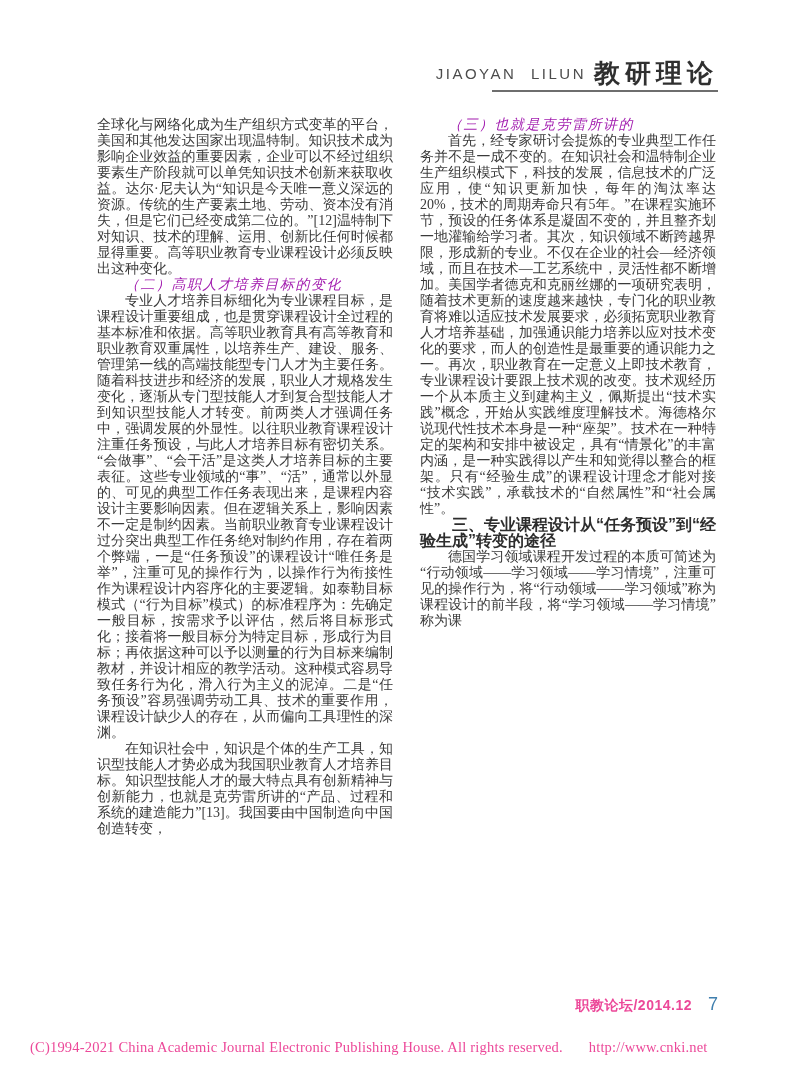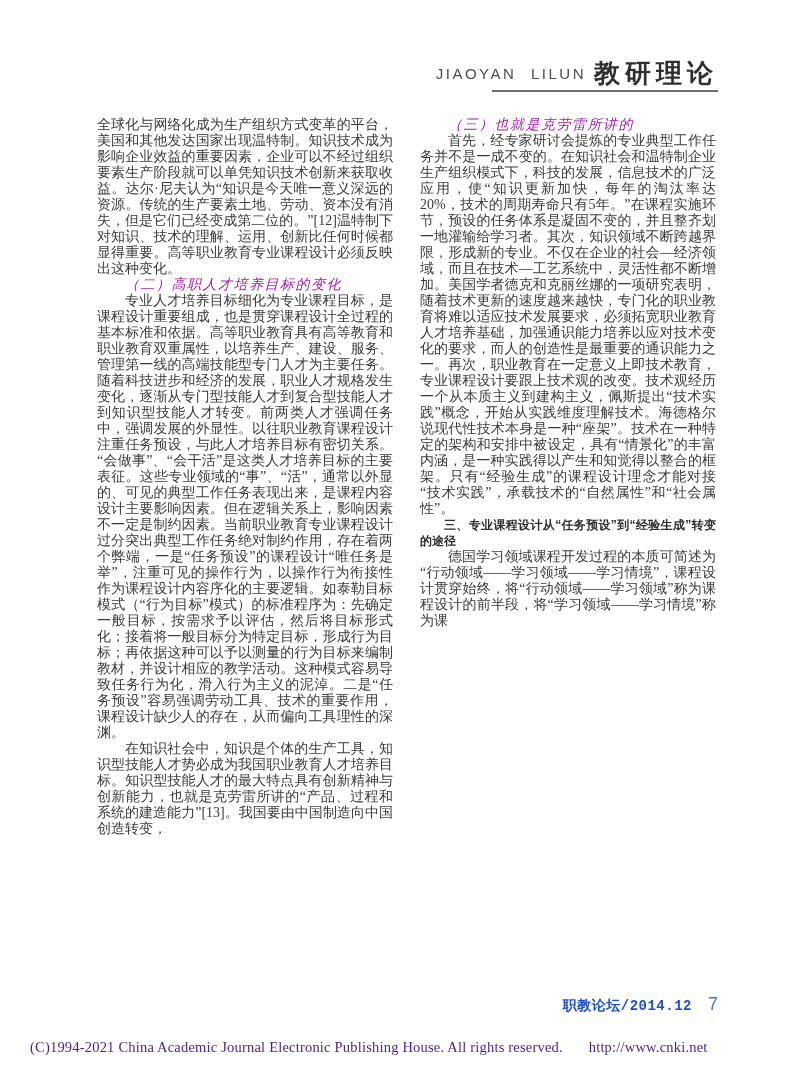--- a/index.html
+++ b/index.html
@@ -46,31 +46,31 @@
   .heading-kai{
     text-indent:2em;
     font-style:italic;
     letter-spacing:1.5px;
     color:#a21caf;
   }
   .heading-bold{
     text-indent:2em;
     font-weight:bold;
     font-family:"Liberation Sans", sans-serif;
-    font-size:12px;
+    font-size:16px;
     color:#2d2d2d;
   }
   
   .footer{
     position:absolute;top:994px;right:82px;
     white-space:nowrap;
   }
   .footer-journal{
-    font-family:Liberation Mono, monospace;
-    font-weight:bold;font-size:14px;color:#1d4ed8;
+    font-family:Liberation Sans, sans-serif;
+    font-weight:bold;font-size:14px;color:#ec4899;
     letter-spacing:0.5px;
   }
   .footer-pagenum{
     font-family:"Liberation Sans", sans-serif;
     font-size:18px;margin-left:12px;
   }
   
   .copyright{
     position:absolute;top:1039px;left:30px;
     font-family:"Liberation Serif", serif;
@@ -93,27 +93,27 @@
     <div class="col" id="col-left" style="color: rgb(58, 58, 58);">
         <p class="para-flush">全球化与网络化成为生产组织方式变革的平台，美国和其他发达国家出现温特制。知识技术成为影响企业效益的重要因素，企业可以不经过组织要素生产阶段就可以单凭知识技术创新来获取收益。达尔·尼夫认为“知识是今天唯一意义深远的资源。传统的生产要素土地、劳动、资本没有消失，但是它们已经变成第二位的。”[12]温特制下对知识、技术的理解、运用、创新比任何时候都显得重要。高等职业教育专业课程设计必须反映出这种变化。</p>
         <p class="heading-kai">（二）高职人才培养目标的变化</p>
         <p class="para">专业人才培养目标细化为专业课程目标，是课程设计重要组成，也是贯穿课程设计全过程的基本标准和依据。高等职业教育具有高等教育和职业教育双重属性，以培养生产、建设、服务、管理第一线的高端技能型专门人才为主要任务。随着科技进步和经济的发展，职业人才规格发生变化，逐渐从专门型技能人才到复合型技能人才到知识型技能人才转变。前两类人才强调任务中，强调发展的外显性。以往职业教育课程设计注重任务预设，与此人才培养目标有密切关系。“会做事”、“会干活”是这类人才培养目标的主要表征。这些专业领域的“事”、“活”，通常以外显的、可见的典型工作任务表现出来，是课程内容设计主要影响因素。但在逻辑关系上，影响因素不一定是制约因素。当前职业教育专业课程设计过分突出典型工作任务绝对制约作用，存在着两个弊端，一是“任务预设”的课程设计“唯任务是举”，注重可见的操作行为，以操作行为衔接性作为课程设计内容序化的主要逻辑。如泰勒目标模式（“行为目标”模式）的标准程序为：先确定一般目标，按需求予以评估，然后将目标形式化；接着将一般目标分为特定目标，形成行为目标；再依据这种可以予以测量的行为目标来编制教材，并设计相应的教学活动。这种模式容易导致任务行为化，滑入行为主义的泥淖。二是“任务预设”容易强调劳动工具、技术的重要作用，课程设计缺少人的存在，从而偏向工具理性的深渊。</p>
         <p class="para">在知识社会中，知识是个体的生产工具，知识型技能人才势必成为我国职业教育人才培养目标。知识型技能人才的最大特点具有创新精神与创新能力，也就是克劳雷所讲的“产品、过程和系统的建造能力”[13]。我国要由中国制造向中国创造转变，</p>
       </div>
     <div class="col" id="col-right" style="color: rgb(58, 58, 58);">
         <p class="heading-kai">（三）也就是克劳雷所讲的</p>
         <p class="para">首先，经专家研讨会提炼的专业典型工作任务并不是一成不变的。在知识社会和温特制企业生产组织模式下，科技的发展，信息技术的广泛应用，使“知识更新加快，每年的淘汰率达20%，技术的周期寿命只有5年。”在课程实施环节，预设的任务体系是凝固不变的，并且整齐划一地灌输给学习者。其次，知识领域不断跨越界限，形成新的专业。不仅在企业的社会—经济领域，而且在技术—工艺系统中，灵活性都不断增加。美国学者德克和克丽丝娜的一项研究表明，随着技术更新的速度越来越快，专门化的职业教育将难以适应技术发展要求，必须拓宽职业教育人才培养基础，加强通识能力培养以应对技术变化的要求，而人的创造性是最重要的通识能力之一。再次，职业教育在一定意义上即技术教育，专业课程设计要跟上技术观的改变。技术观经历一个从本质主义到建构主义，佩斯提出“技术实践”概念，开始从实践维度理解技术。海德格尔说现代性技术本身是一种“座架”。技术在一种特定的架构和安排中被设定，具有“情景化”的丰富内涵，是一种实践得以产生和知觉得以整合的框架。只有“经验生成”的课程设计理念才能对接“技术实践”，承载技术的“自然属性”和“社会属性”。</p>
         <p class="heading-bold">三、专业课程设计从“任务预设”到“经验生成”转变的途径</p>
-        <p class="para">德国学习领域课程开发过程的本质可简述为“行动领域——学习领域——学习情境”，课程设计贯穿始终，将“行动领域——学习领域”称为课程设计的前半段，将“学习领域——学习情境”称为课</p>
+        <p class="para">德国学习领域课程开发过程的本质可简述为“行动领域——学习领域——学习情境”，注重可见的操作行为，将“行动领域——学习领域”称为课程设计的前半段，将“学习领域——学习情境”称为课</p>
       </div>
   </div>
 
   <div class="footer">
     <span class="footer-journal">职教论坛/2014.12</span>
     <span class="footer-pagenum" style="color: rgb(63, 127, 174);">7</span>
   </div>
 
-  <div class="copyright" style="color: #4c1d95;">
+  <div class="copyright" style="color: #ec4899;">
     <span class="notice">(C)1994-2021 China Academic Journal Electronic Publishing House. All rights reserved.</span>
     <span class="url">http://www.cnki.net</span>
   </div>
 
 </div>
 
 </body></html>

